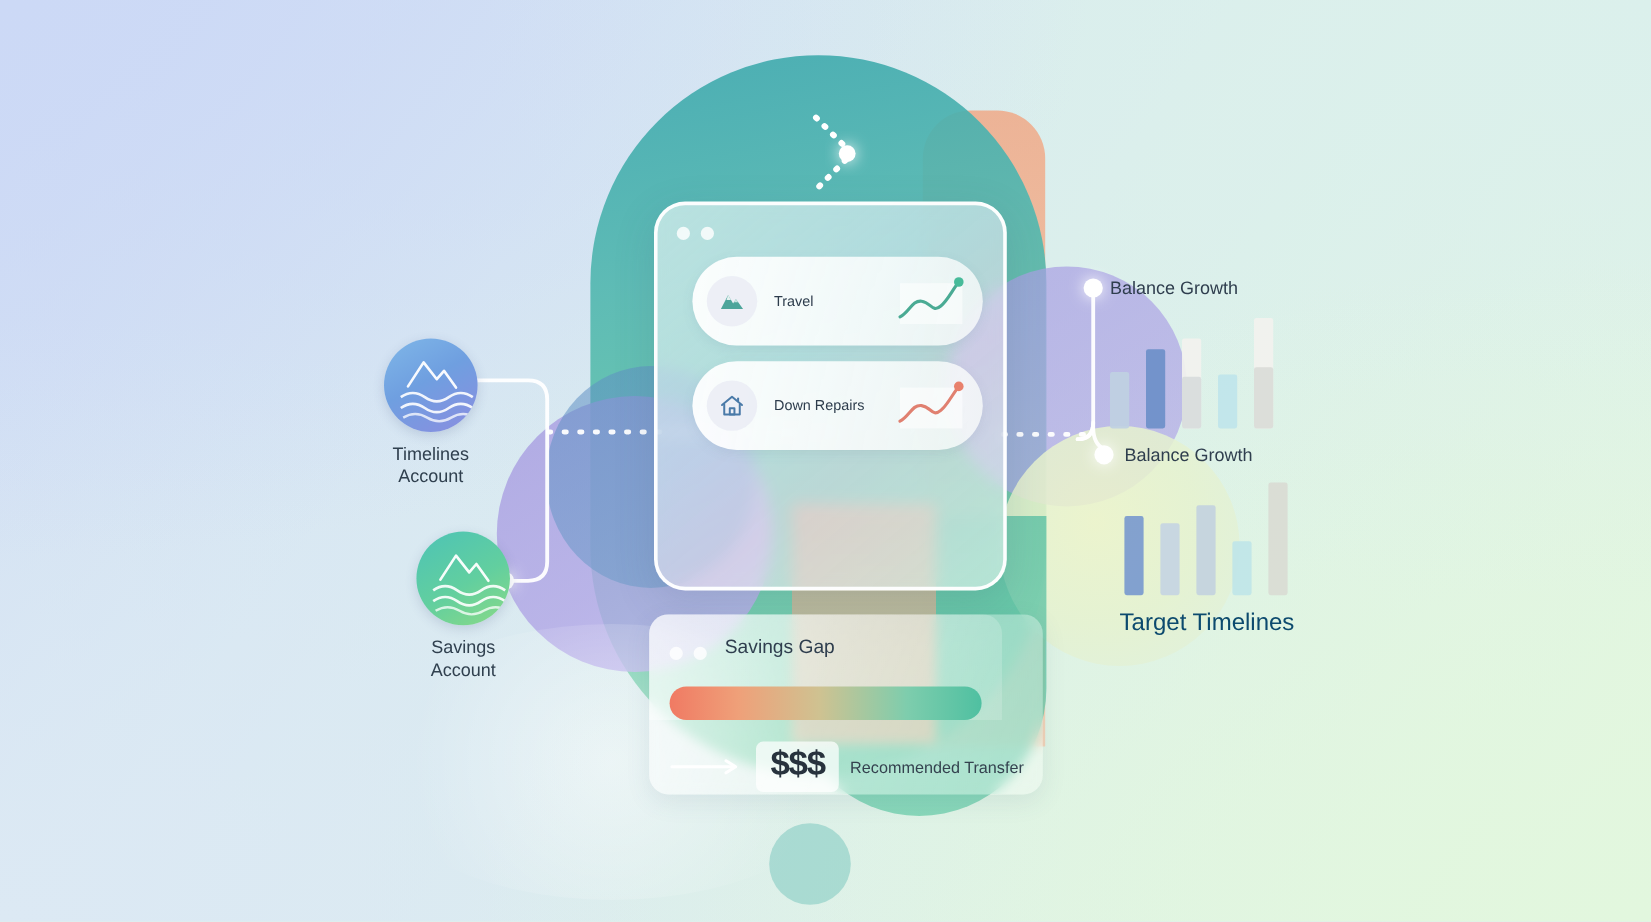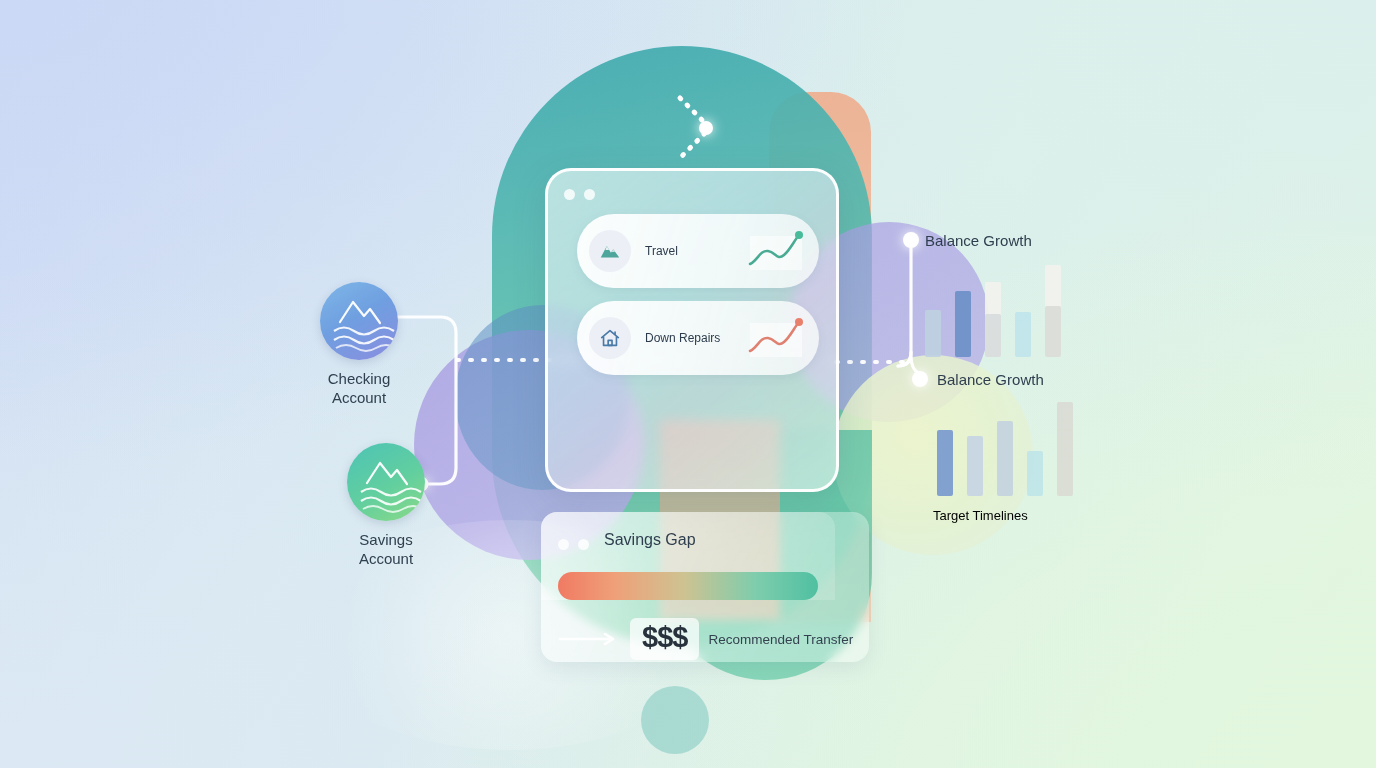--- a/index.html
+++ b/index.html
@@ -136,21 +136,21 @@
   .rec-amt{margin-left:10px;background:rgba(255,255,255,.72);border-radius:6px;
     padding:2px 12px 6px;font-size:29px;font-weight:bold;color:#27323d;letter-spacing:-1px;line-height:34px;}
   .rec-label{margin-left:9px;font-size:13.5px;color:#34424f;white-space:nowrap;}
 
   
   .chart-block{position:absolute;}
   .chart-title{font-size:15px;color:#2f3e4e;white-space:nowrap;}
   .bars{display:flex;align-items:flex-end;}
   .bar-wrap{position:relative;}
   .bar{position:absolute;bottom:0;border-radius:2px;}
-  .chart-sub{font-size:13px;color:#000000;white-space:nowrap;}
+  .chart-sub{font-size:20px;color:#0c4a6e;white-space:nowrap;}
 </style>
 </head>
 <body>
 
 <div id="stage">
 
   <div class="bg-base"></div>
   <div class="blob blob-peach"></div>
   <div class="blob blob-teal"></div>
   <div class="blob blob-purple-r"></div>
@@ -200,21 +200,21 @@
   <div class="acct acct-checking" style="left:280px;top:282px;width:158px;">
     <div class="acct-disc" style="margin:0 auto;">
       <svg viewBox="0 0 78 78" width="78" height="78">
         <polyline points="20,40 33,20 44,34 50,27 60,41" fill="none" stroke="#ffffff" stroke-width="2.2" stroke-linejoin="round" stroke-linecap="round" opacity=".95"></polyline>
         <path d="M14,49 q10,-7 20,0 t20,0 t20,0" fill="none" stroke="#ffffff" stroke-width="2.2" opacity=".9"></path>
         <path d="M14,58 q10,-7 20,0 t20,0 t20,0" fill="none" stroke="#ffffff" stroke-width="2.2" opacity=".9"></path>
         <path d="M16,66 q10,-6 20,0 t20,0 t20,0" fill="none" stroke="#ffffff" stroke-width="2" opacity=".75"></path>
       </svg>
     </div>
     <div class="acct-label">
-      <div>Checking</div>
+      <div>Timelines</div>
       <div>Account</div>
     </div>
   </div>
 
   <div class="acct acct-savings" style="left:307px;top:443px;width:158px;">
     <div class="acct-disc" style="margin:0 auto;">
       <svg viewBox="0 0 78 78" width="78" height="78">
         <polyline points="20,40 33,20 44,34 50,27 60,41" fill="none" stroke="#ffffff" stroke-width="2.2" stroke-linejoin="round" stroke-linecap="round" opacity=".95"></polyline>
         <path d="M14,49 q10,-7 20,0 t20,0 t20,0" fill="none" stroke="#ffffff" stroke-width="2.2" opacity=".9"></path>
         <path d="M14,58 q10,-7 20,0 t20,0 t20,0" fill="none" stroke="#ffffff" stroke-width="2.2" opacity=".9"></path>

